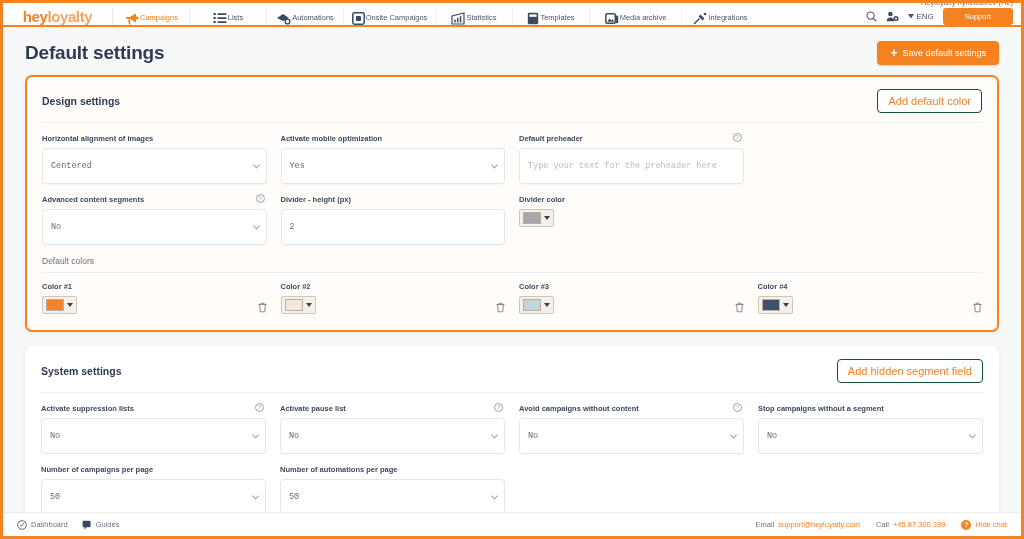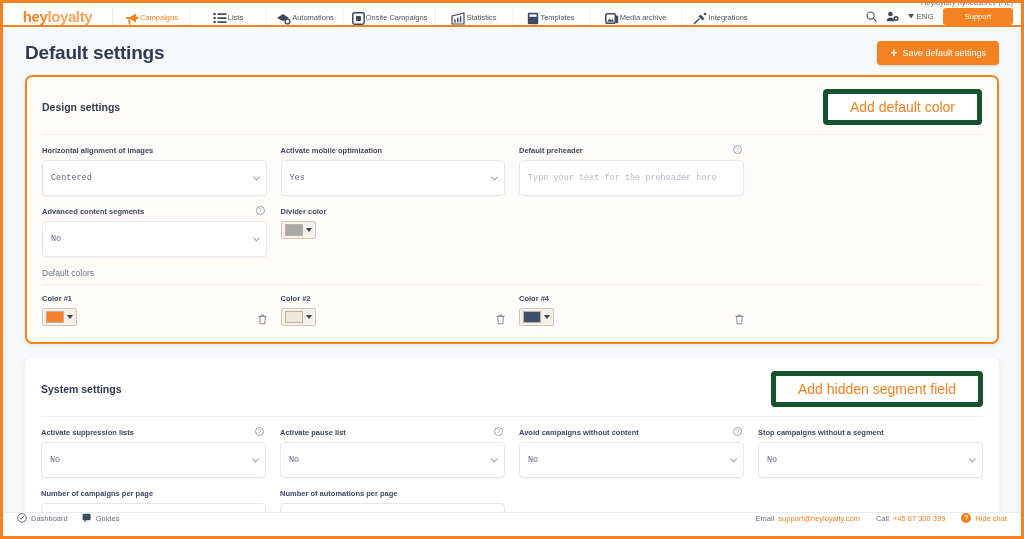--- a/index.html
+++ b/index.html
@@ -101,22 +101,22 @@
   .panelhead {
     display: flex; align-items: center; justify-content: space-between;
     padding-bottom: 9px;
     border-bottom: 1px solid #edeff3;
     margin-bottom: 11px;
     min-height: 26px;
   }
   .paneltitle { font-size: 10.5px; font-weight: bold; color: #2f3b52; }
   .ghost-btn {
     background: #fff; color: #f58220;
-    border: 5px solid #14532d; border-radius: 4px;
-    padding: 5px 22px; font-size: 14px;
+    border: 1px solid #14532d; border-radius: 4px;
+    padding: 5px 10px; font-size: 11px;
     font-family: inherit; cursor: pointer;
   }
 
   
   .row {
     display: grid;
     grid-template-columns: repeat(4, 1fr);
     column-gap: 14px;
     margin-bottom: 11px;
   }
@@ -180,21 +180,21 @@
     border-right: 3px solid transparent;
     border-top: 4px solid #3c4150;
   }
   .trash { cursor: pointer; opacity: .75; margin-bottom: 2px; }
 
   
   .footer {
     position: absolute; left: 0; right: 0; bottom: 0;
     height: 24px; background: #fff;
     border-top: 1px solid #e9ebef;
-    display: flex; align-items: flex-start;
+    display: flex; align-items: center;
     padding: 0 14px;
     font-size: 7.5px; color: #6b7280;
   }
   .fleft { display: flex; align-items: center; gap: 14px; }
   .fright { margin-left: auto; display: flex; align-items: center; gap: 16px; }
   .flink { display: flex; align-items: center; gap: 4px; cursor: pointer; }
   .orange { color: #f58220; }
   .dot-q {
     width: 10px; height: 10px; border-radius: 50%;
     background: #f58220; color: #fff;
@@ -381,20 +381,26 @@
       <div class="row">
         <div class="field">
           <span class="flabel">Advanced content segments</span>
           <span class="help">?</span>
           <div class="control">
             <span>No</span>
             <span class="caret"></span>
           </div>
         </div>
         <div class="field">
+          <span class="flabel">Divider - height (px)</span>
+          <div class="control input">
+            <span>2</span>
+          </div>
+        </div>
+        <div class="field">
           <span class="flabel">Divider color</span>
           <span class="swatch">
             <span class="chip" style="background: rgb(168, 168, 168);"></span>
             <span class="tri"></span>
           </span>
         </div>
         <div class="field"></div>
       </div>
 
       <div class="subhead">Default colors</div>
@@ -413,20 +419,34 @@
             <svg width="9" height="11" viewBox="0 0 9 11">
                 <path d="M.8 2.4h7.4M3 2.4V1.2h3v1.2M1.7 2.4l.5 7.4h4.6l.5-7.4" fill="none" stroke="#4b5563" stroke-width=".9" stroke-linecap="round" stroke-linejoin="round"></path>
               </svg>
           </span>
         </div>
         <div class="colorcell">
           <div class="swatchwrap">
             <span class="flabel">Color #2</span>
             <span class="swatch">
               <span class="chip" style="background: rgb(239, 232, 220);"></span>
+              <span class="tri"></span>
+            </span>
+          </div>
+          <span class="trash">
+            <svg width="9" height="11" viewBox="0 0 9 11">
+                <path d="M.8 2.4h7.4M3 2.4V1.2h3v1.2M1.7 2.4l.5 7.4h4.6l.5-7.4" fill="none" stroke="#4b5563" stroke-width=".9" stroke-linecap="round" stroke-linejoin="round"></path>
+              </svg>
+          </span>
+        </div>
+        <div class="colorcell">
+          <div class="swatchwrap">
+            <span class="flabel">Color #3</span>
+            <span class="swatch">
+              <span class="chip" style="background: rgb(195, 213, 220);"></span>
               <span class="tri"></span>
             </span>
           </div>
           <span class="trash">
             <svg width="9" height="11" viewBox="0 0 9 11">
                 <path d="M.8 2.4h7.4M3 2.4V1.2h3v1.2M1.7 2.4l.5 7.4h4.6l.5-7.4" fill="none" stroke="#4b5563" stroke-width=".9" stroke-linecap="round" stroke-linejoin="round"></path>
               </svg>
           </span>
         </div>
         <div class="colorcell">

